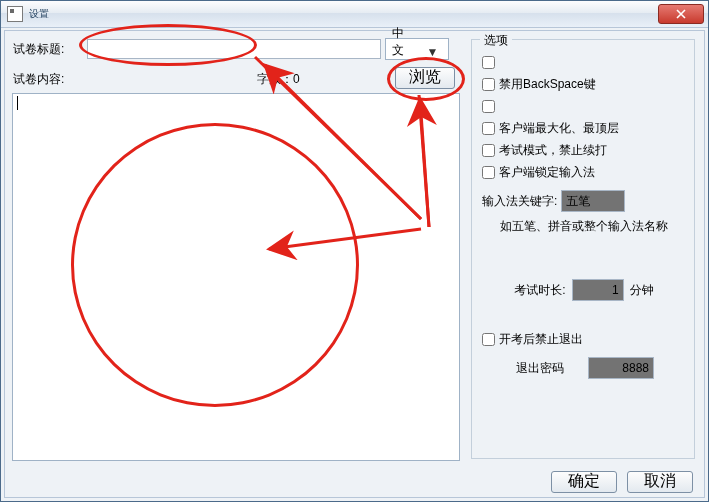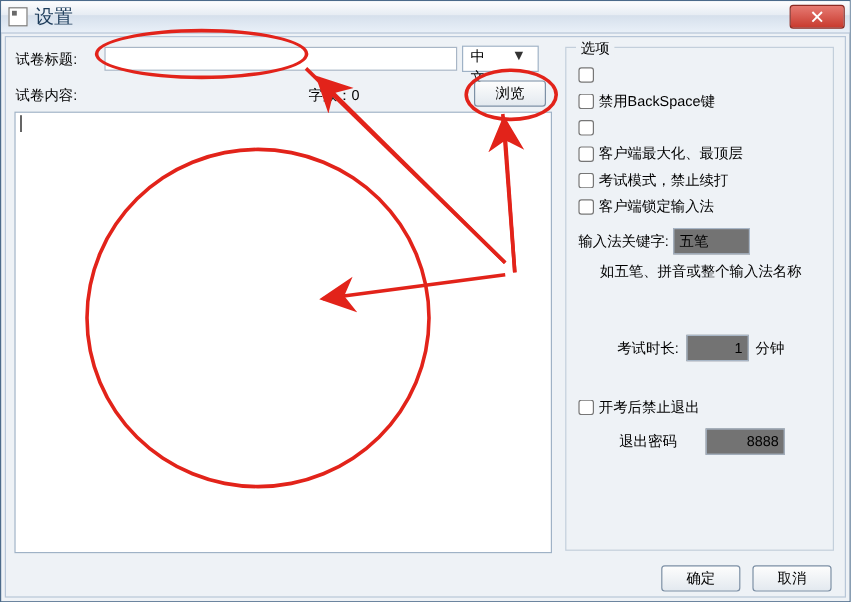--- a/index.html
+++ b/index.html
@@ -1,29 +1,29 @@
 <!DOCTYPE html>
 <html><head>
 <meta charset="utf-8">
 <style>
   html,body{margin:0;padding:0;font-family:"Microsoft YaHei","SimSun",sans-serif;font-size:12px;color:#000;}
   .window{width:709px;height:502px;background:#eef2f6;border:1px solid #4b6a8a;box-sizing:border-box;position:relative;}
   .titlebar{height:26px;background:linear-gradient(#fdfdfe,#e6ecf3 45%,#d6e0ec 46%,#e9f0f8);border-bottom:1px solid #b7c6d8;display:flex;align-items:center;padding:0 4px 0 6px;}
   .titlebar .icon{width:14px;height:14px;margin-right:6px;background:#fff;border:1px solid #7a7a7a;position:relative;}
   .titlebar .icon:after{content:"";position:absolute;top:2px;left:2px;width:4px;height:4px;background:#6a6a6a;}
-  .titlebar .title{flex:1;color:#1c3b5a;font-size:16px;}
+  .titlebar .title{flex:1;color:#1c3b5a;font-size:10px;}
   .close-btn{width:44px;height:18px;background:linear-gradient(#e67a72,#c83a2e);border:1px solid #8a2a22;border-radius:3px;display:flex;align-items:center;justify-content:center;cursor:pointer;}
   .close-btn svg{width:10px;height:10px;}
   .body{position:absolute;top:26px;left:0;right:0;bottom:0;}
   .label{position:absolute;font-size:12px;}
   .text-input{position:absolute;height:20px;border:1px solid #a8b6c6;background:#fff;box-sizing:border-box;padding:0 4px;font-size:12px;}
-  .combo{position:absolute;height:22px;border:1px solid #9fb2c6;background:#fff;box-sizing:border-box;display:flex;align-items:flex-start;}
+  .combo{position:absolute;height:22px;border:1px solid #9fb2c6;background:#fff;box-sizing:border-box;display:flex;align-items:flex-end;}
   .combo span{flex:1;padding:0 6px;}
   .combo .arrow{width:14px;text-align:center;color:#333;}
-  .btn{position:absolute;height:22px;border:1px solid #7d90a5;background:linear-gradient(#fdfdfd,#e3e9ef);border-radius:3px;font-size:12px;cursor:pointer;display:flex;align-items:center;justify-content:center;box-sizing:border-box;}
+  .btn{position:absolute;height:22px;border:1px solid #7d90a5;background:linear-gradient(#fdfdfd,#e3e9ef);border-radius:3px;font-size:16px;cursor:pointer;display:flex;align-items:flex-end;justify-content:center;box-sizing:border-box;}
   .textarea{position:absolute;border:1px solid #9fb2c6;background:#fff;box-sizing:border-box;font-size:12px;padding:2px 4px;}
   .fieldset{position:absolute;border:1px solid #c3cfdb;box-sizing:border-box;}
   .fieldset .legend{position:absolute;top:-8px;left:8px;background:#eef2f6;padding:0 4px;font-size:12px;}
   .checkbox-row{display:flex;align-items:center;height:20px;margin:2px 0;}
   .checkbox-row input{margin:0 4px 0 0;}
   .small-input{height:22px;border:1px solid #a8b6c6;background:#737373;box-sizing:border-box;font-size:12px;text-align:right;padding:0 4px;}
   .annotation{position:absolute;pointer-events:none;}
   .red-ellipse{border:3px solid #e2231a;border-radius:50%;}
   .outer-border{position:absolute;left:3px;right:3px;top:3px;bottom:3px;border:1px solid #b7c6d8;pointer-events:none;}
 </style>

